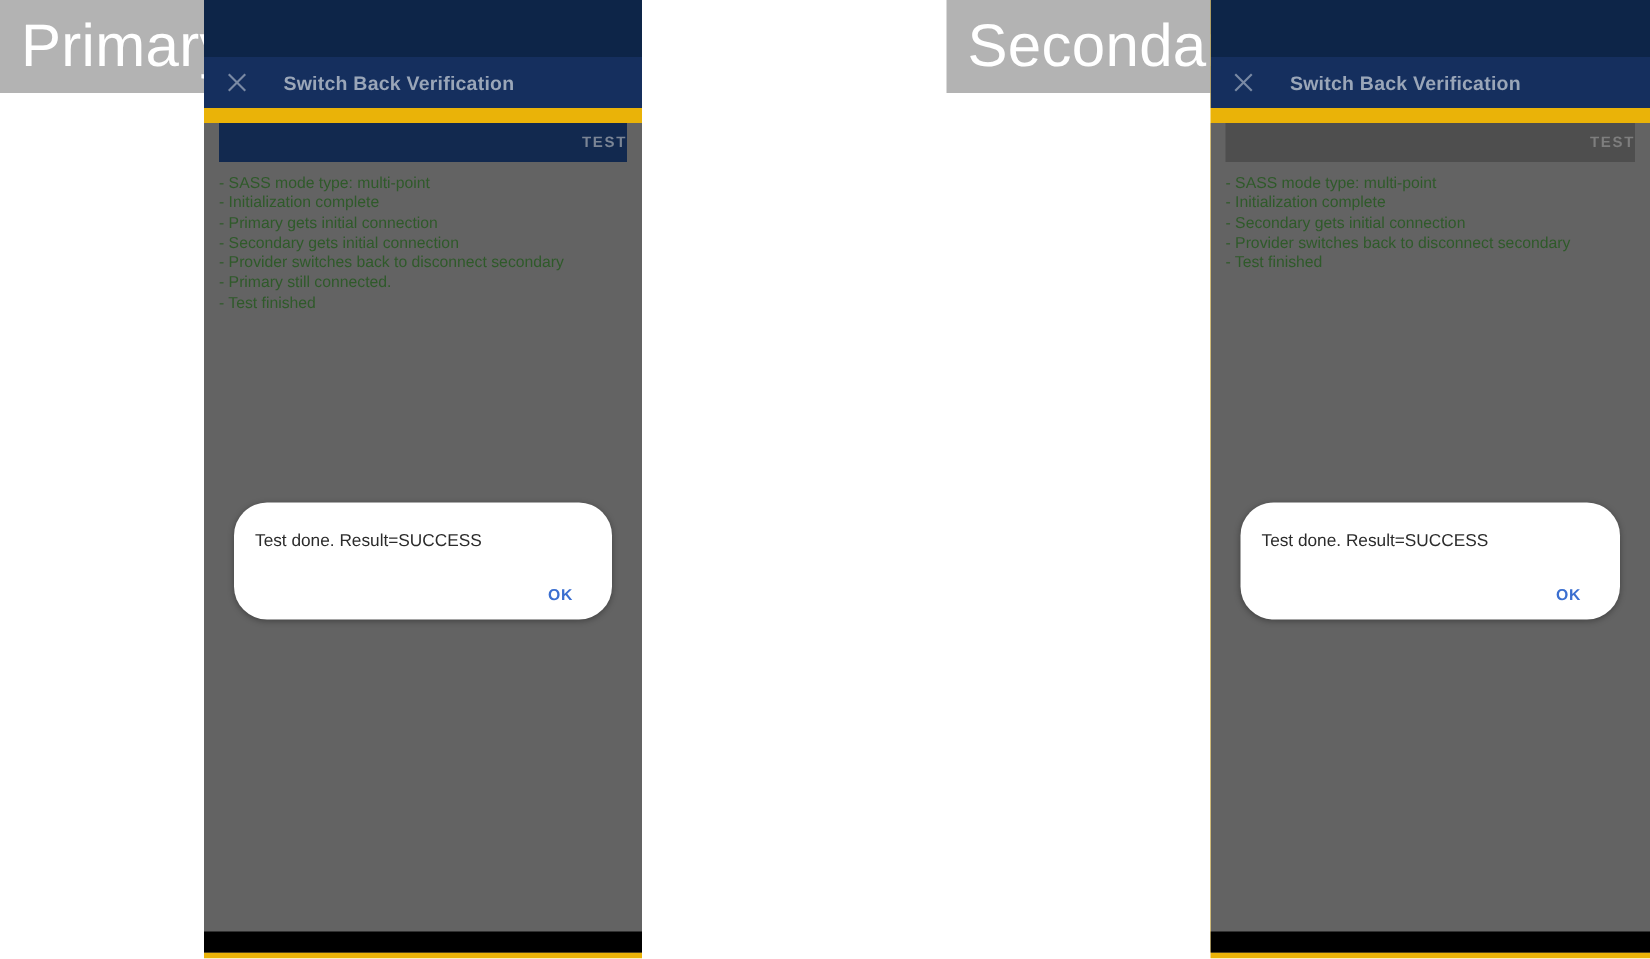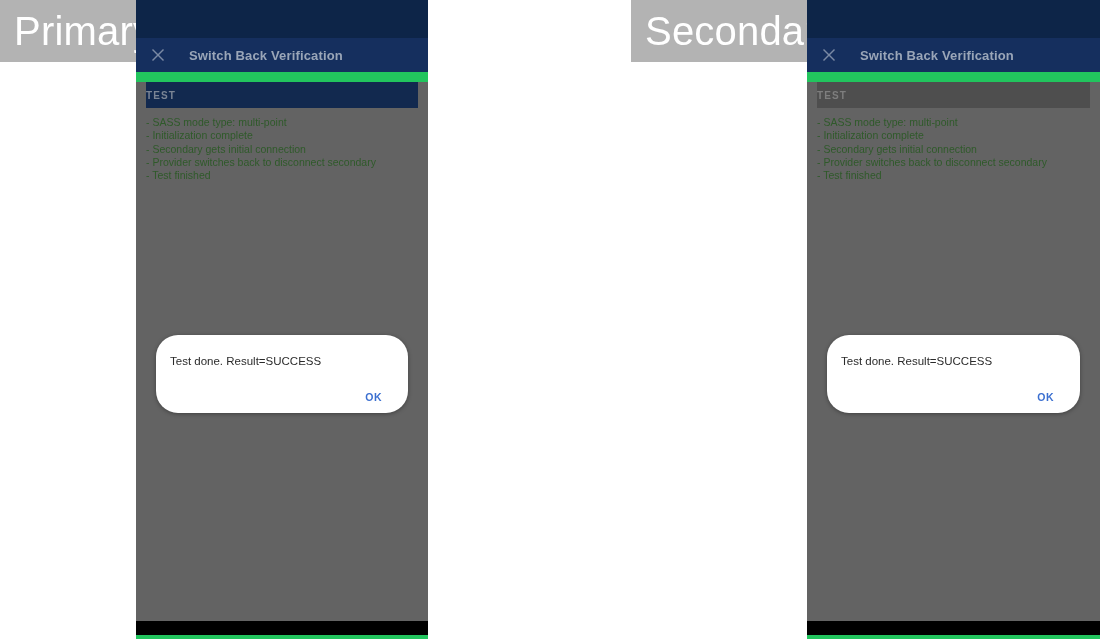--- a/index.html
+++ b/index.html
@@ -26,21 +26,21 @@
     letter-spacing:0.2px;
   }
   #chip-primary{left:0;width:136px;}
   #chip-secondary{left:631px;width:176px;}
 
   
   .phone{
     position:absolute;
     top:0;
     height:639px;
-    background:#22c55e;
+    background:#eab308;
     overflow:hidden;
   }
   #phone-primary{left:136px;width:292px;}
   #phone-secondary{left:807px;width:293px;}
 
   .status-bar{
     height:38px;
     background:#0d2548;
   }
   .app-bar{
@@ -75,21 +75,21 @@
     box-sizing:border-box;
   }
 
   .test-btn{
     margin-top:10px;
     height:26px;
     width:100%;
     border:0;
     display:flex;
     align-items:center;
-    justify-content:flex-start;
+    justify-content:flex-end;
     font-size:10px;
     font-weight:bold;
     letter-spacing:1.1px;
     box-sizing:border-box;
   }
   .test-btn.enabled{background:#12294f;color:#7b8595;}
   .test-btn.disabled{background:#4e4e4e;color:#7e7e7e;}
 
   .log{
     margin-top:8px;
@@ -166,22 +166,24 @@
 
   <div class="content">
 
     <div class="test-btn enabled">
       <span>TEST</span>
     </div>
 
     <div class="log">
       <div>- SASS mode type: multi-point</div>
       <div>- Initialization complete</div>
+      <div>- Primary gets initial connection</div>
       <div>- Secondary gets initial connection</div>
       <div>- Provider switches back to disconnect secondary</div>
+      <div>- Primary still connected.</div>
       <div>- Test finished</div>
     </div>
 
     <div class="dialog">
       <div class="dialog-msg">Test done. Result=SUCCESS</div>
       <div class="dialog-actions">
         <button class="dialog-ok">OK</button>
       </div>
     </div>
 

